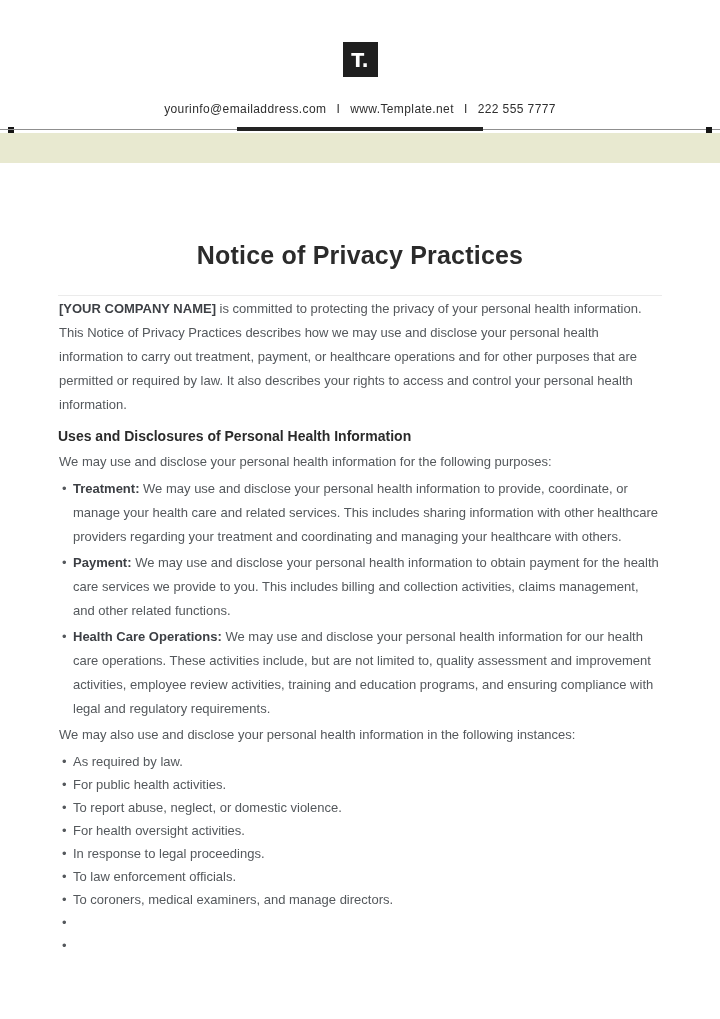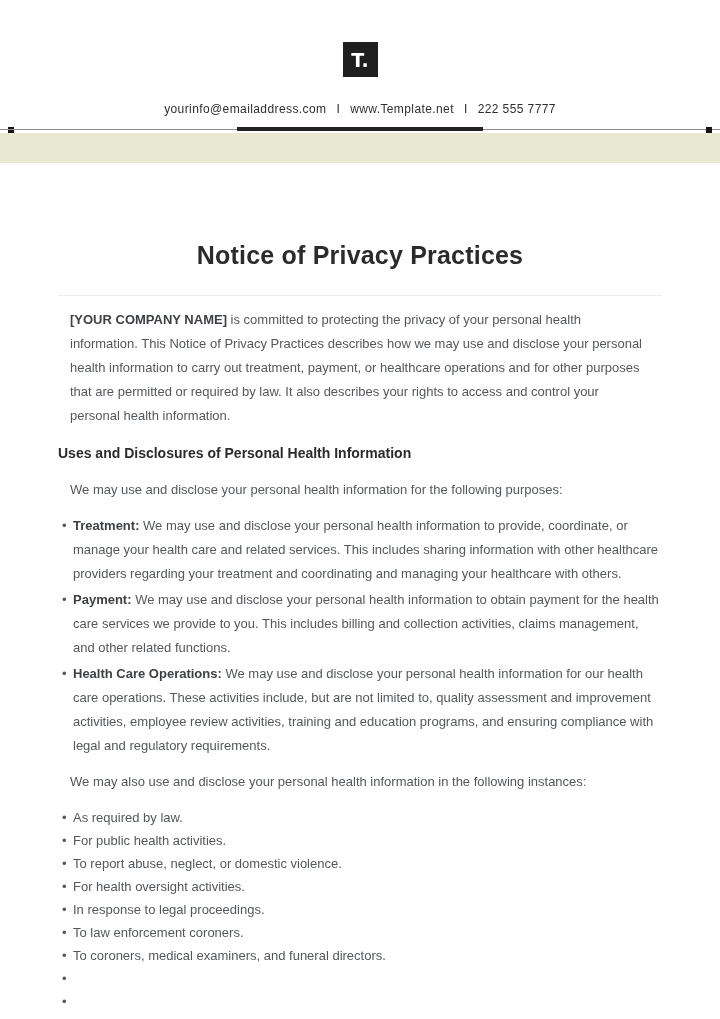--- a/index.html
+++ b/index.html
@@ -54,21 +54,21 @@
   .title-divider {
     height:1px; background:#ebebeb;
     margin:25px 58px 0;
   }
   
   .content {
     margin:0 58px;
     font-size:13px; line-height:24px;
     color:#54585c;
   }
-  .content p { margin:12px; }
+  .content p { margin:1px; }
   .intro { margin-top:31px; }
   strong.label, .intro strong {
     color:#3c3f44; font-weight:700;
   }
   h2 {
     font-size:14px; line-height:26px;
     color:#2b2b2b;
     margin:6px 0 0;
     font-weight:700;
   }
@@ -143,25 +143,25 @@
       <li>
           <span class="marker">•</span>
           <span>For health oversight activities.</span>
         </li>
       <li>
           <span class="marker">•</span>
           <span>In response to legal proceedings.</span>
         </li>
       <li>
           <span class="marker">•</span>
-          <span>To law enforcement coroners.</span>
+          <span>To law enforcement officials.</span>
         </li>
       <li>
           <span class="marker">•</span>
-          <span>To coroners, medical examiners, and funeral directors.</span>
+          <span>To coroners, medical examiners, and manage directors.</span>
         </li>
       <li>
           <span class="marker">•</span>
         </li>
       <li>
           <span class="marker">•</span>
         </li>
     </ul>
 
   </main>

